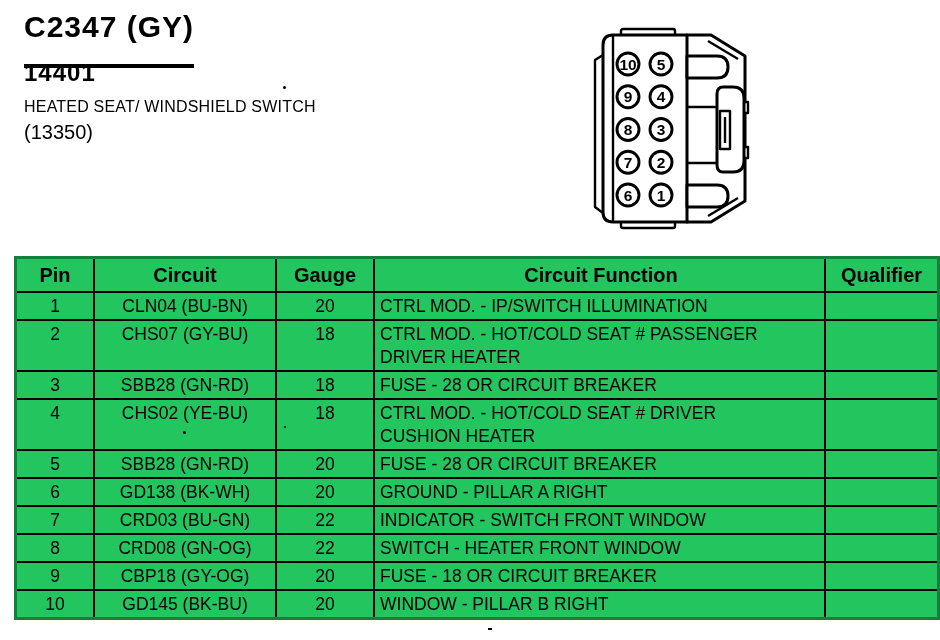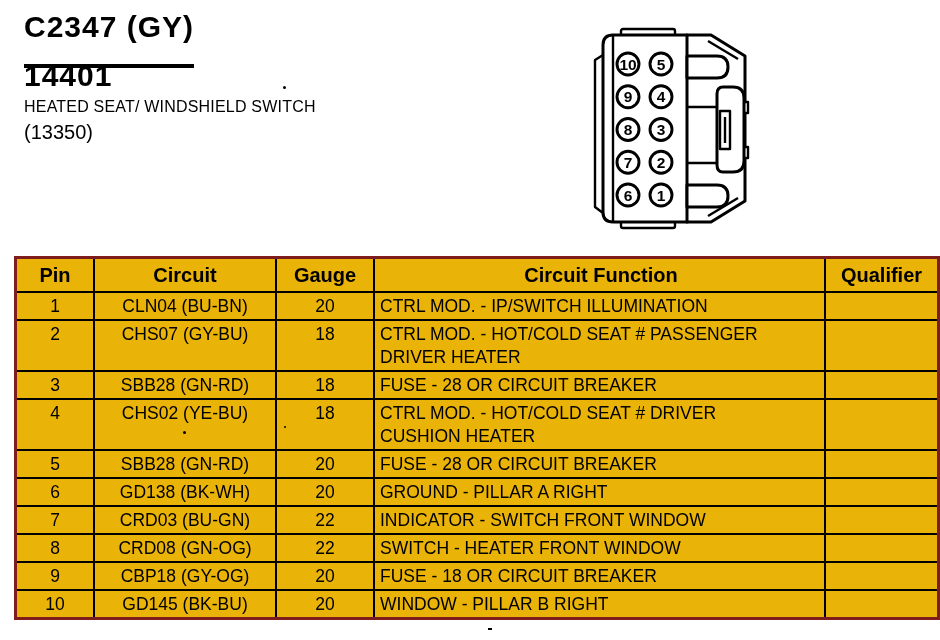--- a/index.html
+++ b/index.html
@@ -16,21 +16,21 @@
 
   
   #connector-id {
     left: 24px; top: 10px;
     font-size: 30px; font-weight: bold; letter-spacing: 1px;
     border-bottom: 4px solid #000; padding-bottom: 20px;
     display: inline-block;
   }
   #part-number {
     left: 24px; top: 59px;
-    font-size: 30px; font-weight: bold; letter-spacing: 1px;
+    font-size: 24px; font-weight: bold; letter-spacing: 1px;
   }
   #component-name {
     left: 24px; top: 98px;
     font-size: 16px; letter-spacing: 0.2px;
   }
   #component-code {
     left: 24px; top: 121px;
     font-size: 20px;
     text-align: center;
   }
@@ -46,22 +46,22 @@
     font-size: 15.5px; font-weight: bold;
     text-anchor: middle; fill: #000;
   }
 
   
   #pin-table-wrap { left: 14px; top: 256px; }
   table#pin-table {
     border-collapse: collapse;
     table-layout: fixed;
     width: 909px;
-    border: 3px solid #7f1d1d;
-    background: #eab308;
+    border: 3px solid #15803d;
+    background: #22c55e;
   }
   #pin-table th, #pin-table td {
     border: 2px solid #000;
     overflow: hidden;
   }
   #pin-table th {
     font-size: 20px; font-weight: bold;
     height: 30px; text-align: center; vertical-align: middle;
     padding: 1px 2px;
   }

